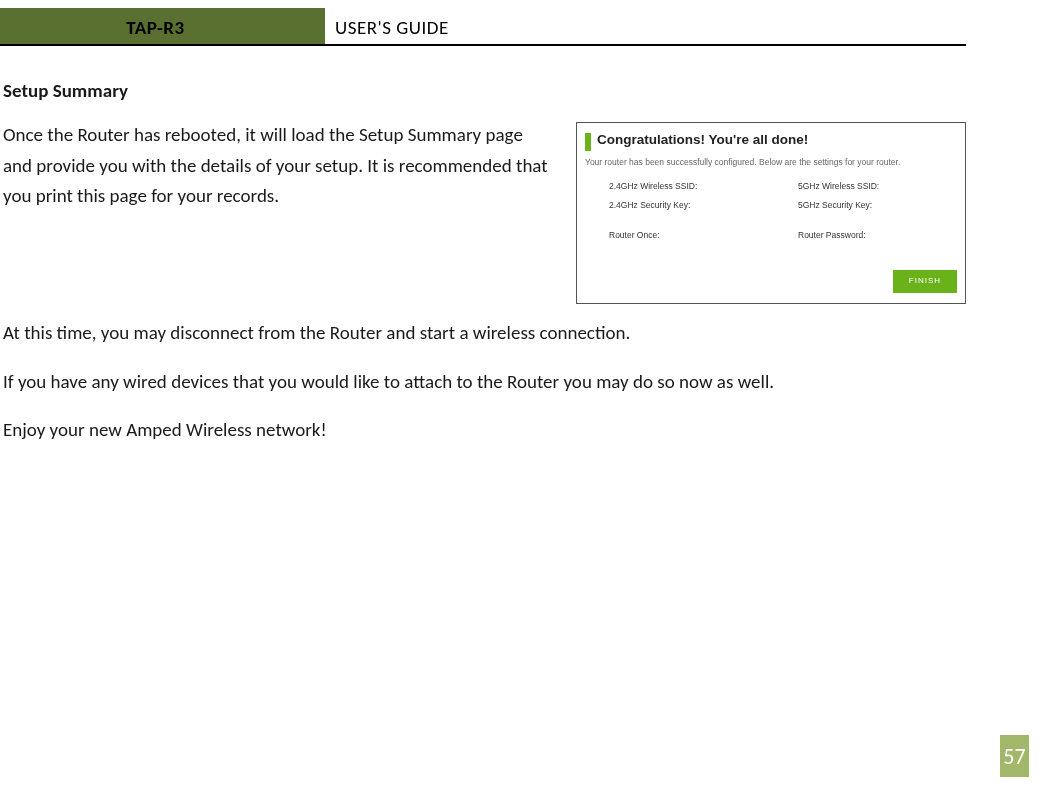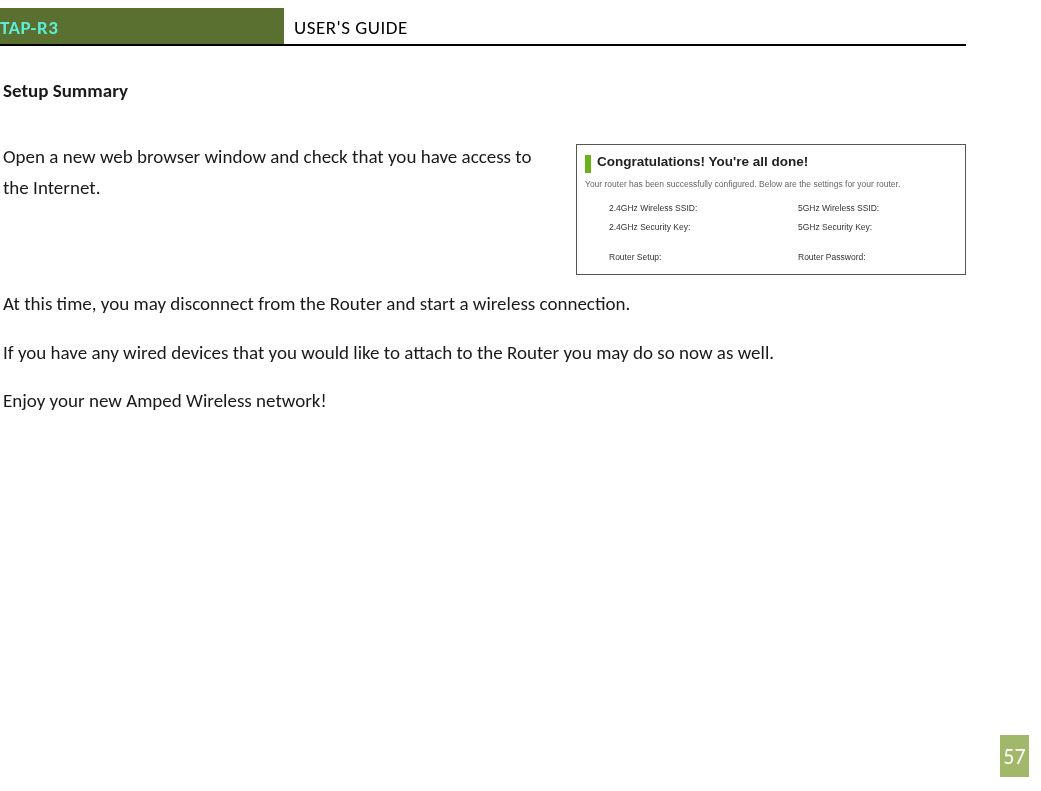--- a/index.html
+++ b/index.html
@@ -16,46 +16,46 @@
     }
     .header {
       display: flex;
       align-items: stretch;
       height: 38px;
       border-bottom: 2px solid #000;
       margin: 8px 75px 0 0;
     }
     .header-green {
       background: #597030;
-      color: #5eead4;
+      color: #000000;
       font-weight: bold;
       font-size: 19px;
       padding: 8px 14px 8px 0;
-      width: 284px;
-      text-align: left;
+      width: 325px;
+      text-align: center;
       letter-spacing: 0.5px;
     }
     .header-title {
       font-weight: normal;
       font-size: 19px;
       padding: 8px 0 8px 10px;
       flex: 1;
       letter-spacing: 0.5px;
       color: #000;
     }
     .content {
       padding: 30px 75px 0 3px;
       font-size: 19px;
       color: #1a1a1a;
       line-height: 1.6;
     }
     .section-heading {
       font-weight: bold;
       font-size: 19px;
-      margin-bottom: 36px;
+      margin-bottom: 14px;
     }
     .float-wrap::after {
       content: "";
       display: table;
       clear: both;
     }
     .screenshot {
       float: right;
       width: 390px;
       border: 1px solid #555;
@@ -141,26 +141,29 @@
       <div class="ss-title-row">
         <div class="ss-bar"></div>
         <div class="ss-title">Congratulations! You're all done!</div>
       </div>
       <div class="ss-sub">Your router has been successfully configured. Below are the settings for your router.</div>
       <div class="ss-grid">
         <div>2.4GHz Wireless SSID:</div>
         <div>5GHz Wireless SSID:</div>
         <div>2.4GHz Security Key:</div>
         <div>5GHz Security Key:</div>
-        <div class="ss-row3">Router Setup:</div>
+        <div class="ss-row3">Router Once:</div>
         <div class="ss-row3">Router Password:</div>
+      </div>
+      <div class="ss-finish-row">
+        <span class="ss-finish">FINISH</span>
       </div>
     </div>
 
-    <p class="para">Open a new web browser window and check that you have access to the Internet.</p>
+    <p class="para">Once the Router has rebooted, it will load the Setup Summary page and provide you with the details of your setup. It is recommended that you print this page for your records.</p>
   </div>
 
   <p class="para">At this time, you may disconnect from the Router and start a wireless connection.</p>
   <p class="para">If you have any wired devices that you would like to attach to the Router you may do so now as well.</p>
   <p class="para">Enjoy your new Amped Wireless network!</p>
 </div>
 
 <div class="page-number-box">57</div>
 
 </body></html>

